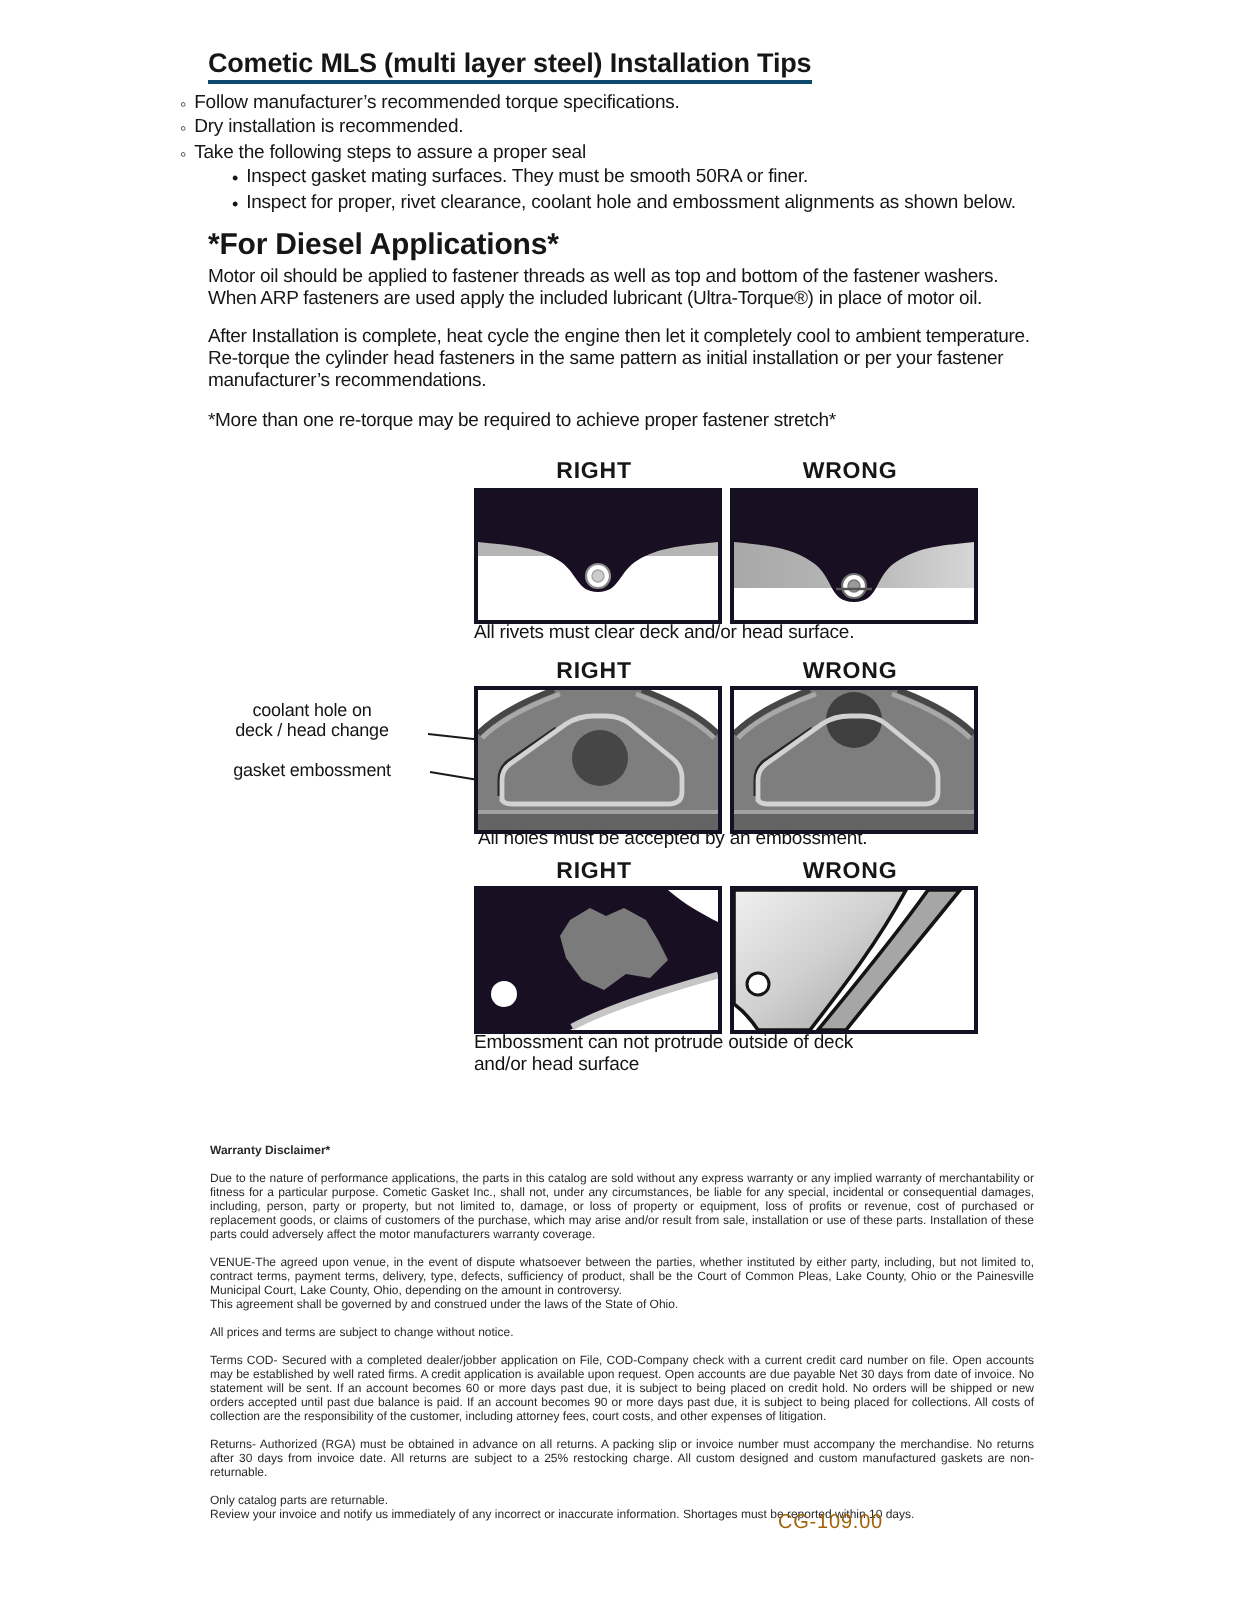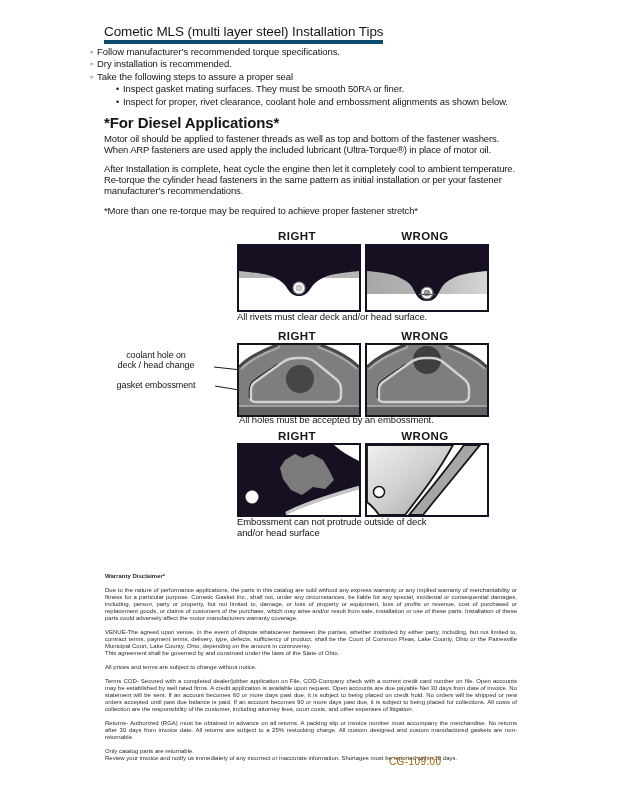--- a/index.html
+++ b/index.html
@@ -4,22 +4,22 @@
 <style>
   html,body{margin:0;padding:0;background:#fff;}
   .page{
     position:relative;width:618px;height:800px;background:#ffffff;overflow:hidden;
     font-family:"Liberation Sans", sans-serif;color:#161616;
     -webkit-font-smoothing:antialiased;
   }
   .abs{position:absolute;}
   
   .title{
-    left:104px;top:24px;font-size:13.5px;font-weight:normal;letter-spacing:-0.1px;
-    border-bottom:4px solid #0c4a6e;padding-bottom:1px;white-space:nowrap;
+    left:104px;top:24px;font-size:13.5px;font-weight:bold;letter-spacing:-0.1px;
+    border-bottom:2px solid #0c4a6e;padding-bottom:1px;white-space:nowrap;
   }
   
   .bullets{left:90px;top:46px;width:430px;font-size:9.5px;line-height:12.4px;letter-spacing:-0.1px;text-align:center;}
   .b-main{display:flex;}
   .b-main::before{content:"\25E6";font-size:9px;margin-right:4px;position:relative;top:0px;}
   .b-sub{display:flex;margin-left:26px;}
   .b-sub::before{content:"\2022";font-size:9px;margin-right:4px;}
   
   .diesel-head{left:104px;top:114px;font-size:15px;font-weight:bold;letter-spacing:-0.1px;}
   .para{left:104px;width:420px;font-size:9.5px;line-height:11.2px;letter-spacing:-0.15px;}

